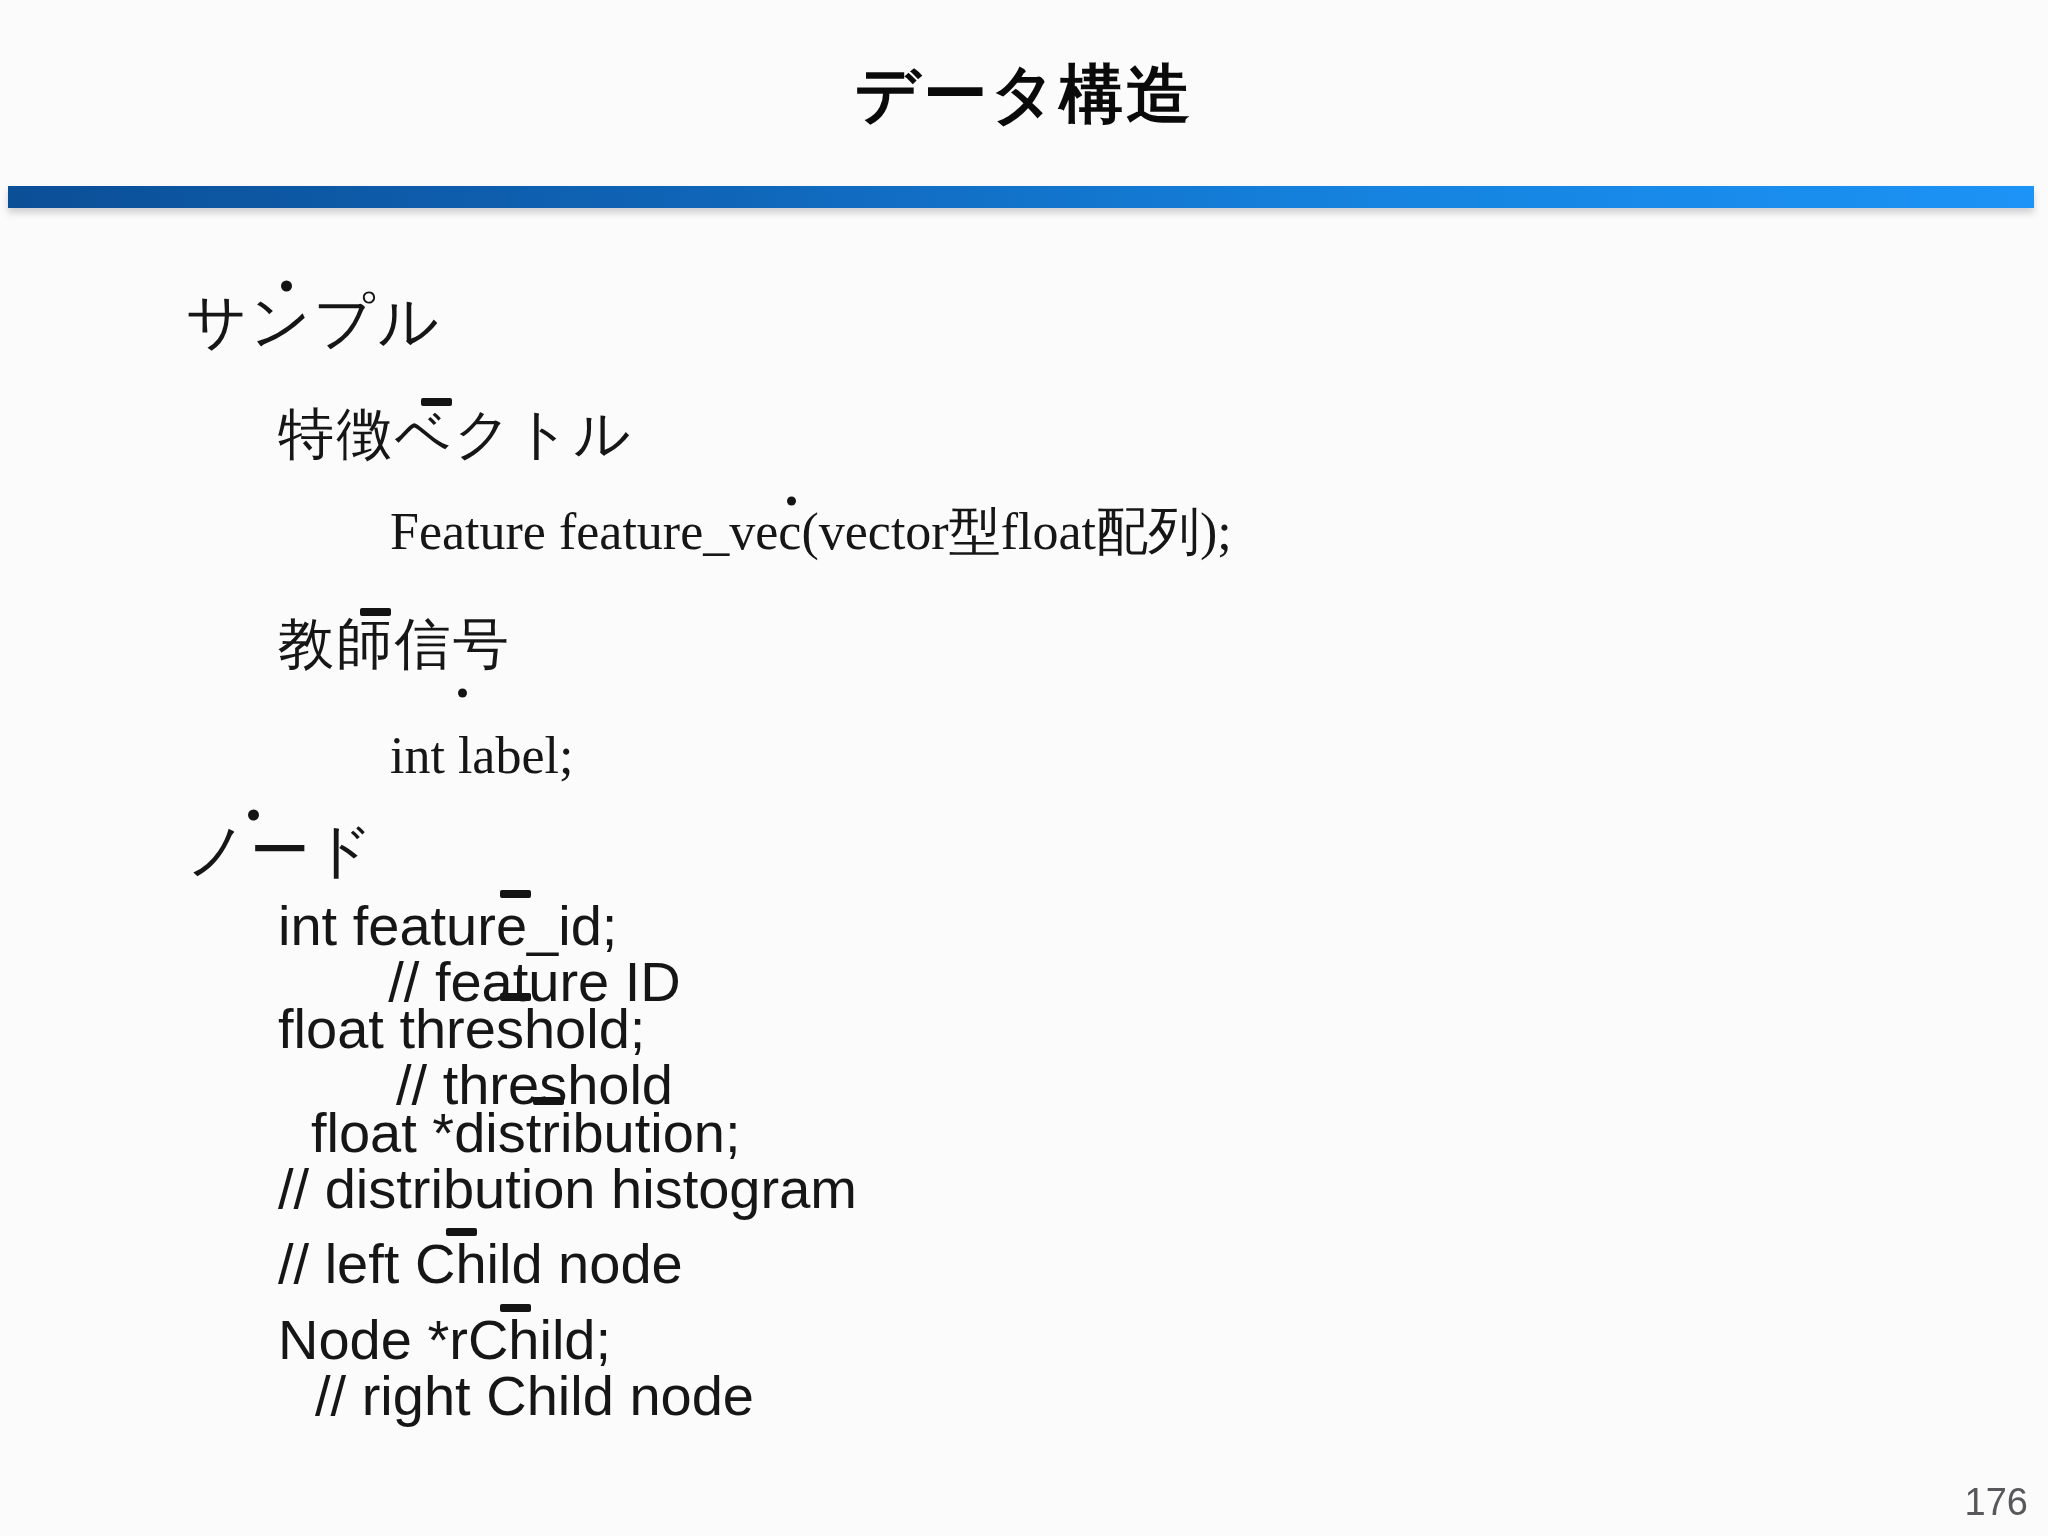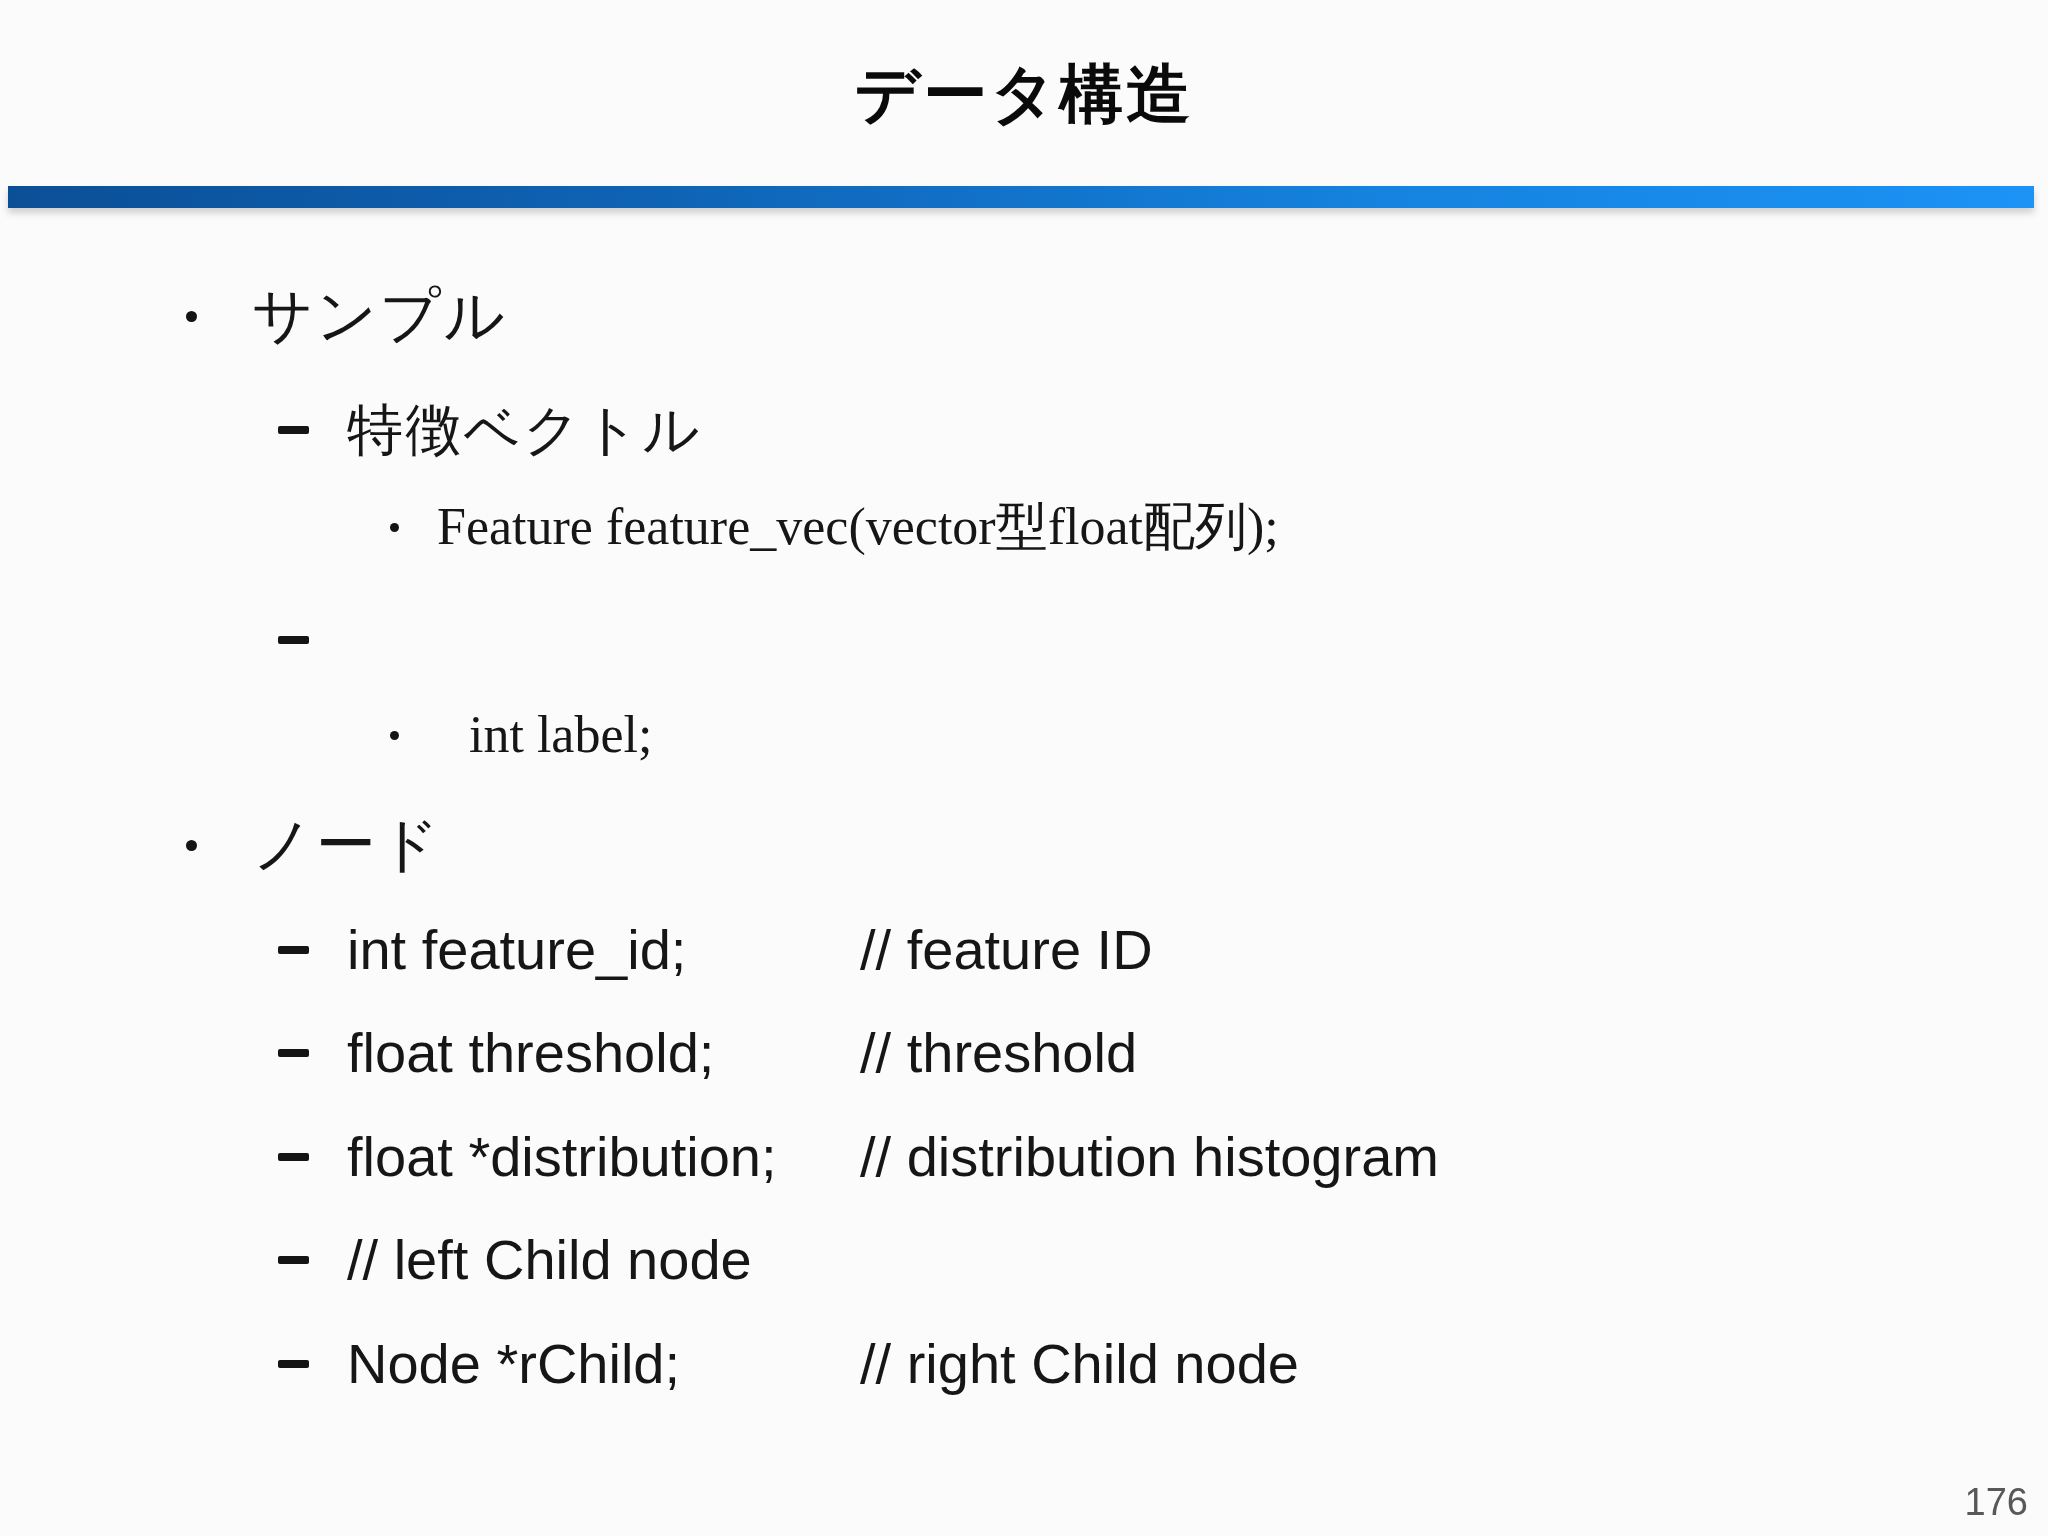--- a/index.html
+++ b/index.html
@@ -41,20 +41,21 @@
     background: linear-gradient(to right, #0b4f97 0%, #0f63b5 32%, #1583df 68%, #1c93f6 100%);
     box-shadow: 0 5px 7px rgba(60,60,70,0.22);
   }
   .row {
     position: absolute;
     display: flex;
     align-items: center;
     white-space: pre;
     transform: translateY(-50%);
     line-height: 1;
+    flex-direction: column;
   }
   .lv1 { font-size: 60px; }
   .lv2 { font-size: 56px; }
   .lv3 { font-size: 52px; font-family: Liberation Serif, serif; }
   .jp  { letter-spacing: 0.04em; }
   .dot-l {
     width: 11px; height: 11px;
     background: #141414;
     border-radius: 50%;
     margin-right: 55px;
@@ -106,20 +107,21 @@
     <span class="jp">特徴ベクトル</span>
   </div>
 
   <div class="row lv3" style="left:390px; top:527px;">
     <span class="dot-s"></span>
     <span>Feature feature_vec(vector型float配列);</span>
   </div>
 
   <div class="row lv2" style="left:278px; top:640px;">
     <span class="dash"></span>
+    <span class="jp">教師信号</span>
   </div>
 
   <div class="row lv3" style="left:390px; top:735px;gap:32px;">
     <span class="dot-s"></span>
     <span>int label;</span>
   </div>
 
   <div class="row lv1" style="left:186px; top:845px;">
     <span class="dot-l"></span>
     <span class="jp">ノード</span>

